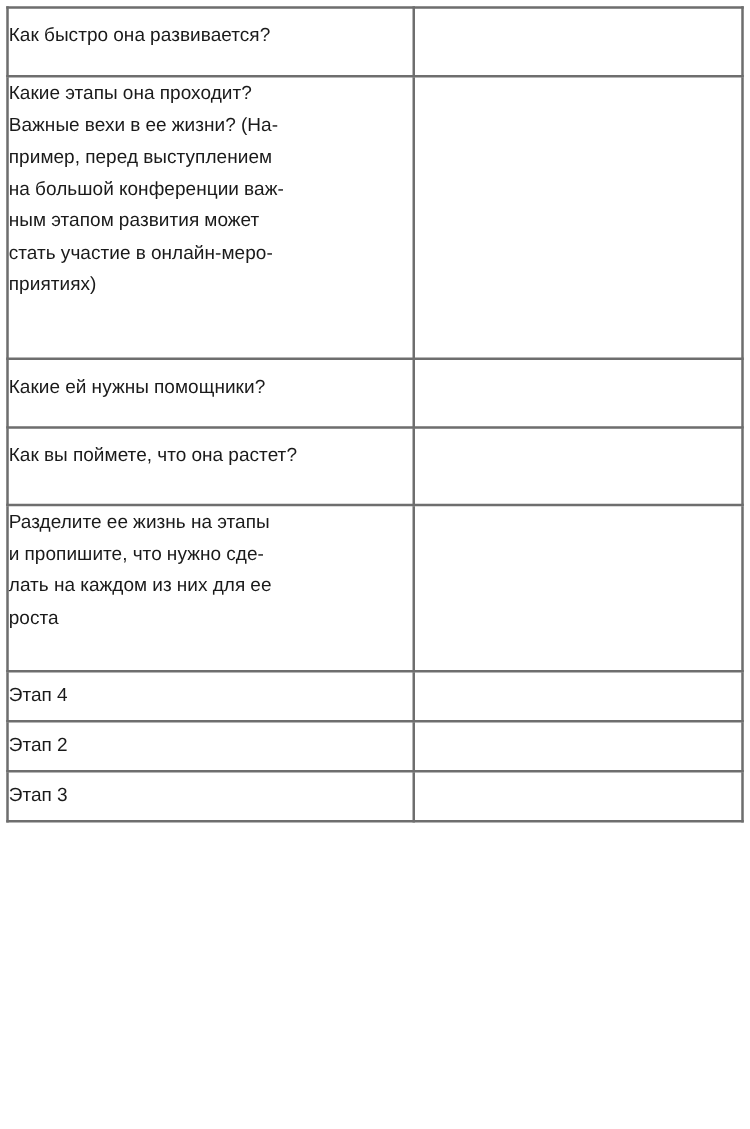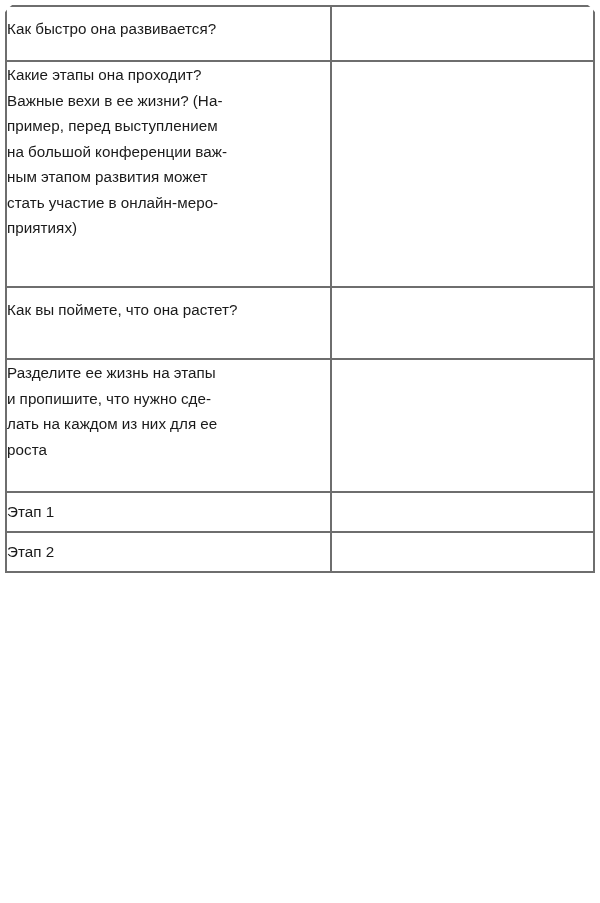--- a/index.html
+++ b/index.html
@@ -13,21 +13,20 @@
     font-family: "Liberation Sans", "DejaVu Sans", sans-serif;
     -webkit-font-smoothing: antialiased;
   }
 
   .page {
     position: relative;
     width: 600px;
     height: 903px;
     background: #ffffff;
     overflow: hidden;
-    border-radius: 28px;
   }
 
   
   .worksheet {
     position: absolute;
     left: 5px;
     top: 5px;
     width: 588px;
     border-collapse: collapse;
     table-layout: fixed;
@@ -94,51 +93,67 @@
 пример, перед выступлением
 на большой конференции важ-
 ным этапом развития может
 стать участие в онлайн-меро-
 приятиях)</span>
           </td>
           <td class="cell-answer">
             <span class="prompt-text"></span>
           </td>
         </tr>
-        <tr class="r-short" style="height: 72px;">
+        <tr class="r-short" style="height: 55px;">
+          <td class="cell-prompt">
+            <span class="prompt-text">Какие ей нужны помощники?</span>
+          </td>
+          <td class="cell-answer">
+            <span class="prompt-text"></span>
+          </td>
+        </tr>
+        <tr class="r-short" style="height: 62px;">
           <td class="cell-prompt">
             <span class="prompt-text">Как вы поймете, что она растет?</span>
           </td>
           <td class="cell-answer">
             <span class="prompt-text"></span>
           </td>
         </tr>
         <tr style="height: 133px; margin-top: 44px;">
           <td class="cell-prompt">
             <span class="prompt-text">Разделите ее жизнь на этапы
 и пропишите, что нужно сде-
 лать на каждом из них для ее
 роста</span>
           </td>
           <td class="cell-answer">
             <span class="prompt-text"></span>
           </td>
         </tr>
         <tr class="r-stage" style="height: 40px;">
           <td class="cell-prompt">
-            <span class="prompt-text">Этап 1</span>
+            <span class="prompt-text">Этап 4</span>
           </td>
           <td class="cell-answer">
             <span class="prompt-text"></span>
           </td>
         </tr>
         <tr class="r-stage" style="height: 40px;">
           <td class="cell-prompt">
             <span class="prompt-text">Этап 2</span>
           </td>
           <td class="cell-answer">
             <span class="prompt-text"></span>
           </td>
         </tr>
+        <tr class="r-stage" style="height: 40px;">
+          <td class="cell-prompt">
+            <span class="prompt-text">Этап 3</span>
+          </td>
+          <td class="cell-answer">
+            <span class="prompt-text"></span>
+          </td>
+        </tr>
       </tbody>
   </table>
 
 </div>
 
 </body></html>

